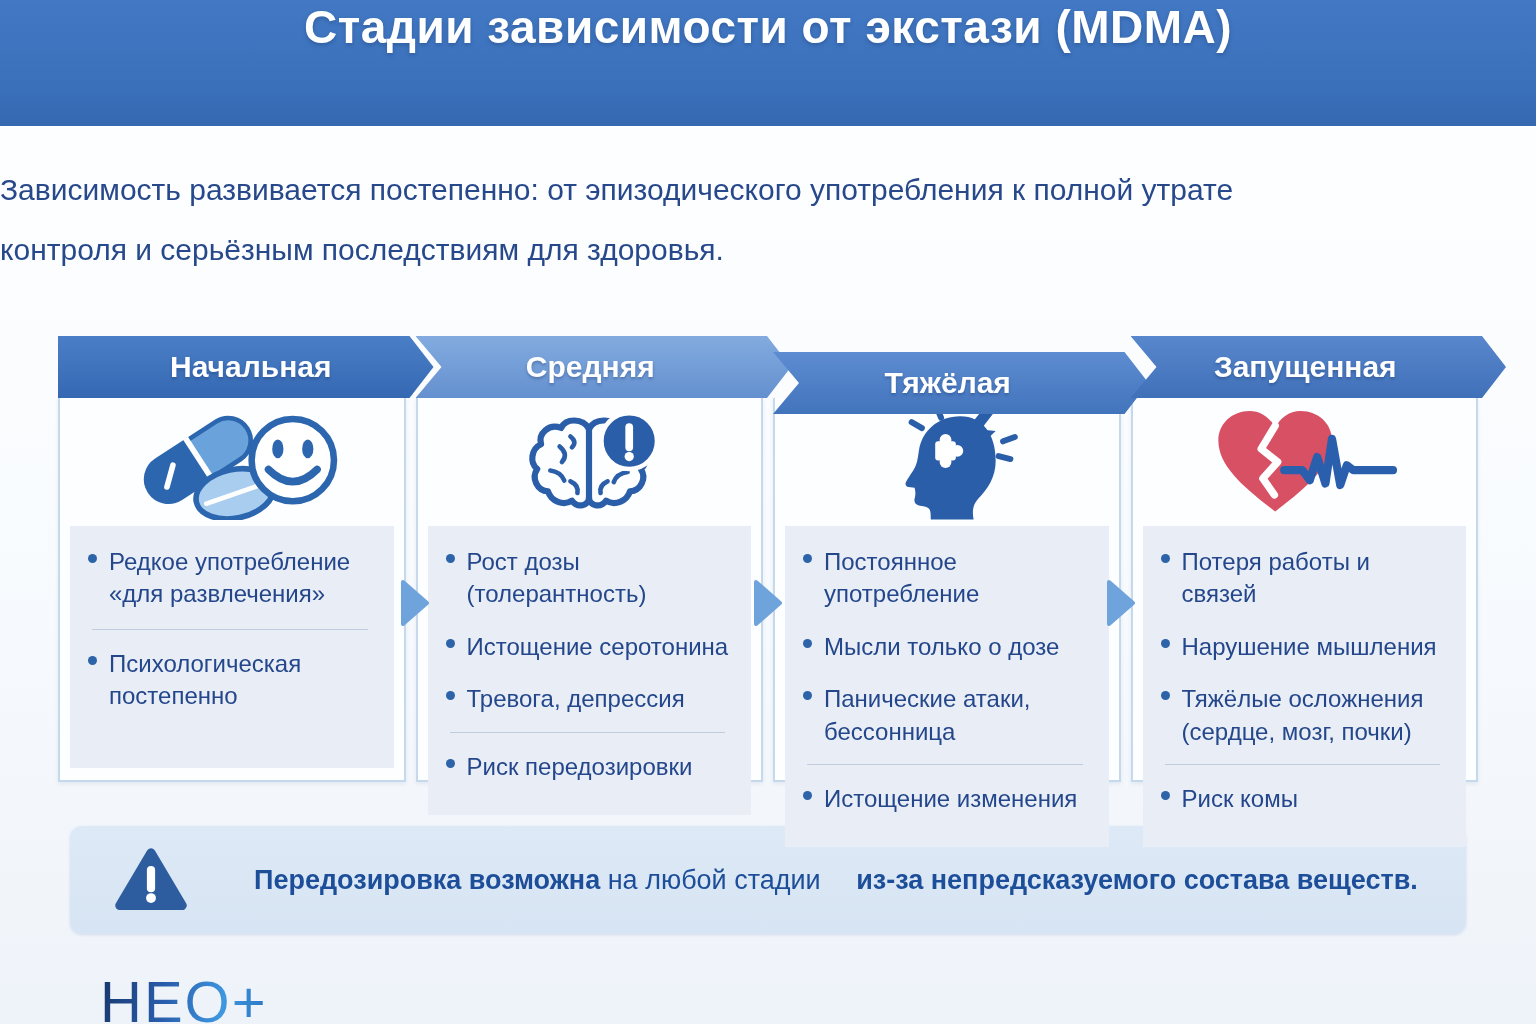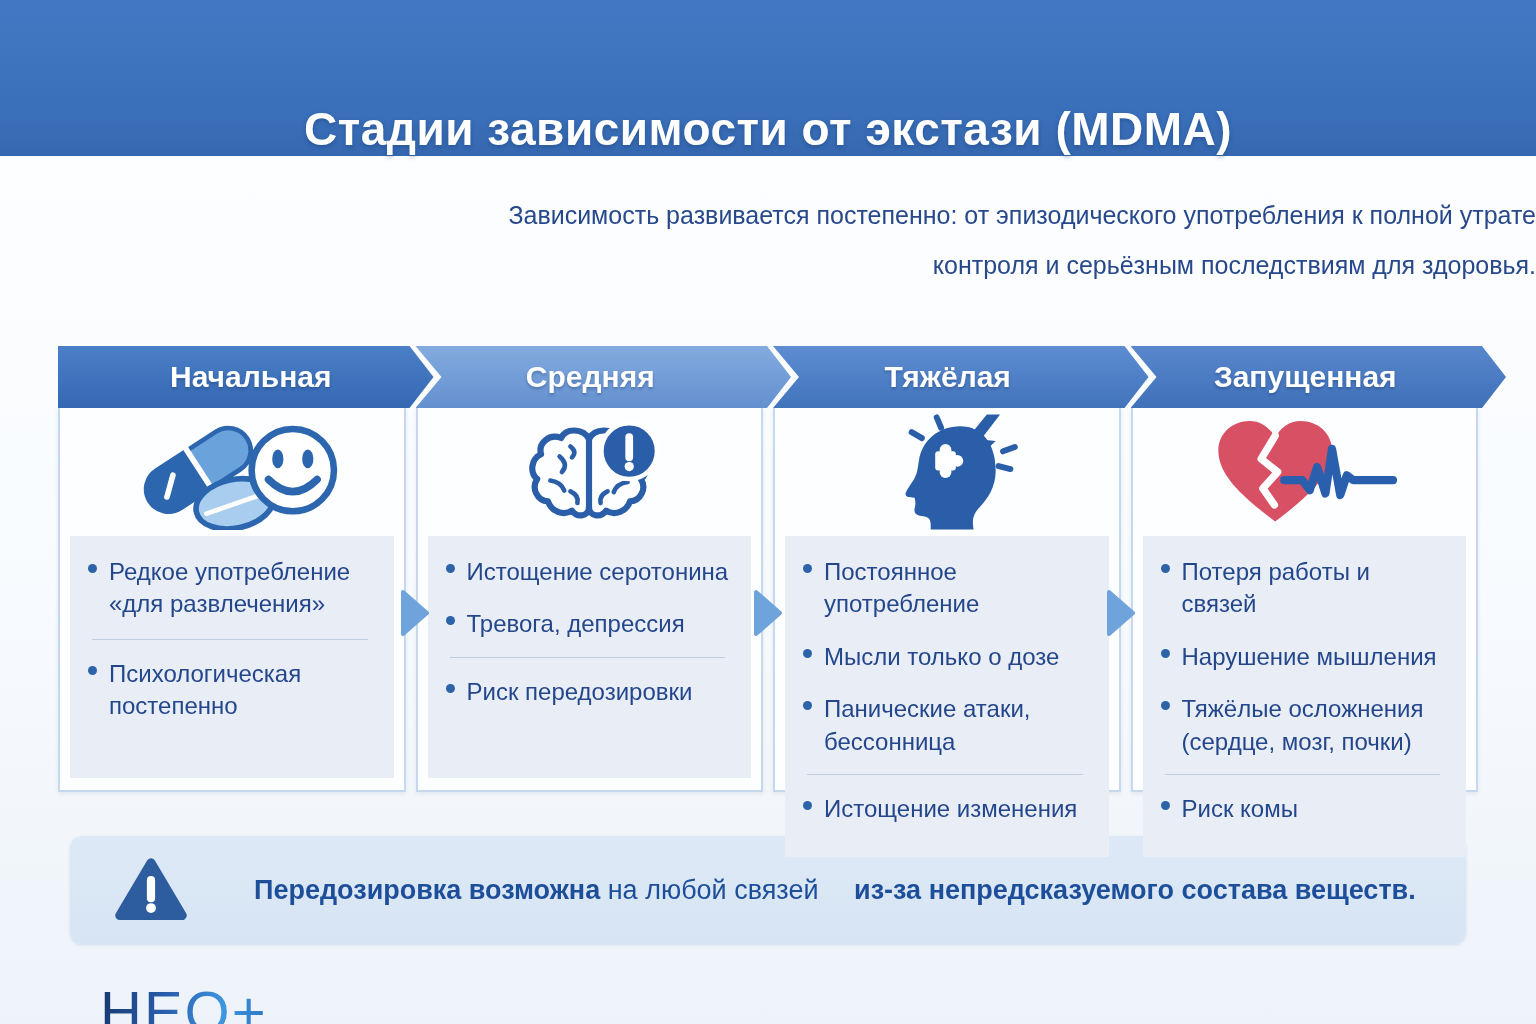--- a/index.html
+++ b/index.html
@@ -5,51 +5,51 @@
   * { margin:0; padding:0; box-sizing:border-box; }
   html,body { width:1536px; height:1024px; }
   body {
     font-family:"Liberation Sans", sans-serif;
     background:linear-gradient(180deg,#ffffff 0%,#f8fbfe 55%,#eef3f9 100%);
     overflow:hidden;
     color:#27498c;
   }
   
   .top-banner{
-    height:156px;
+    height:126px;
     background:linear-gradient(180deg,#4379c4 0%,#3a70ba 70%,#3568b0 100%);
-    display:flex; align-items:flex-end; justify-content:center;
+    display:flex; align-items:flex-start; justify-content:center;
   }
   .top-banner h1{
     color:#ffffff; font-size:46px; font-weight:bold; letter-spacing:.5px;
     text-shadow:0 2px 4px rgba(20,50,100,.35);
   }
   
-  .intro{ margin-top:34px; text-align:right; font-size:25px; line-height:2.0; color:#27498c; }
+  .intro{ margin-top:34px; text-align:left; font-size:30px; line-height:2.0; color:#27498c; }
   
   .stages-row{
     position:relative;
     margin:56px 58px 0 58px;
     display:flex; gap:10px;
     height:446px;
   }
   .stage{ position:relative; flex:1; }
   .stage-header{
     position:absolute; top:0; left:0; z-index:2;
     width:calc(100% + 28px); height:62px;
     display:flex; align-items:center; justify-content:center;
     color:#fff; font-size:30px; font-weight:bold;
     text-shadow:0 2px 3px rgba(20,50,100,.35);
     padding-right:26px;
   }
   .arrow-first{ clip-path:polygon(0 0,calc(100% - 24px) 0,100% 50%,calc(100% - 24px) 100%,0 100%);padding-left:36px; }
   .arrow-mid  { clip-path:polygon(0 0,calc(100% - 24px) 0,100% 50%,calc(100% - 24px) 100%,0 100%,26px 50%); }
   .hdr-0{ background:linear-gradient(180deg,#4a7fc7,#3568b2); }
   .hdr-1{ background:linear-gradient(180deg,#83abdf,#6490cf); }
-  .hdr-2{ background:linear-gradient(180deg,#5d8cd1,#4274bc); }
+  .hdr-2{ background:linear-gradient(180deg,#5d8cd1,#4274bc);margin-top:16px; }
   .hdr-3{ background:linear-gradient(180deg,#5887cd,#4070b8); }
   .stage-body{
     position:absolute; top:62px; left:0; right:0; bottom:0;
     background:#fdfeff;
     border:2px solid #c6d9ec; border-top:none;
     display:flex; flex-direction:column;
     box-shadow:0 2px 4px rgba(120,150,190,.15);
   }
   .icon-area{ height:128px; flex:none; display:flex; align-items:center; justify-content:center; }
   .bullets{
@@ -159,20 +159,24 @@
           </g>
           <circle cx="152" cy="48" r="36" fill="#2b5ea8" stroke="#ffffff" stroke-width="6"></circle>
           <line x1="152" y1="30" x2="152" y2="56" stroke="#ffffff" stroke-width="10" stroke-linecap="round"></line>
           <circle cx="152" cy="68" r="6" fill="#ffffff"></circle>
         </svg>
       </div>
       <div class="bullets">
         <ul>
           <li>
               <span class="dot"></span>
+              <span>Рост дозы (толерантность)</span>
+            </li>
+          <li>
+              <span class="dot"></span>
               <span>Истощение серотонина</span>
             </li>
           <li>
               <span class="dot"></span>
               <span>Тревога, депрессия</span>
             </li>
           <div class="divider"></div>
           <li>
               <span class="dot"></span>
               <span>Риск передозировки</span>
@@ -276,19 +280,19 @@
     </svg>
 </div>
 
 <div class="warning">
   <svg width="74" height="66" viewBox="0 0 90 80">
     <path d="M45 7 L83 71 L7 71 Z" fill="#2d5d9f" stroke="#2d5d9f" stroke-width="11" stroke-linejoin="round"></path>
     <line x1="45" y1="28" x2="45" y2="50" stroke="#ffffff" stroke-width="10" stroke-linecap="round"></line>
     <circle cx="45" cy="62" r="6" fill="#ffffff"></circle>
   </svg>
   <div class="warning-text">
-    <b>Передозировка возможна</b><span> на любой связей </span><b>из-за непредсказуемого состава веществ.</b>
+    <b>Передозировка возможна</b><span> на любой стадии </span><b>из-за непредсказуемого состава веществ.</b>
   </div>
 </div>
 
 <div class="logo">
   <span>НЕО+</span>
 </div>
 
 </body></html>

